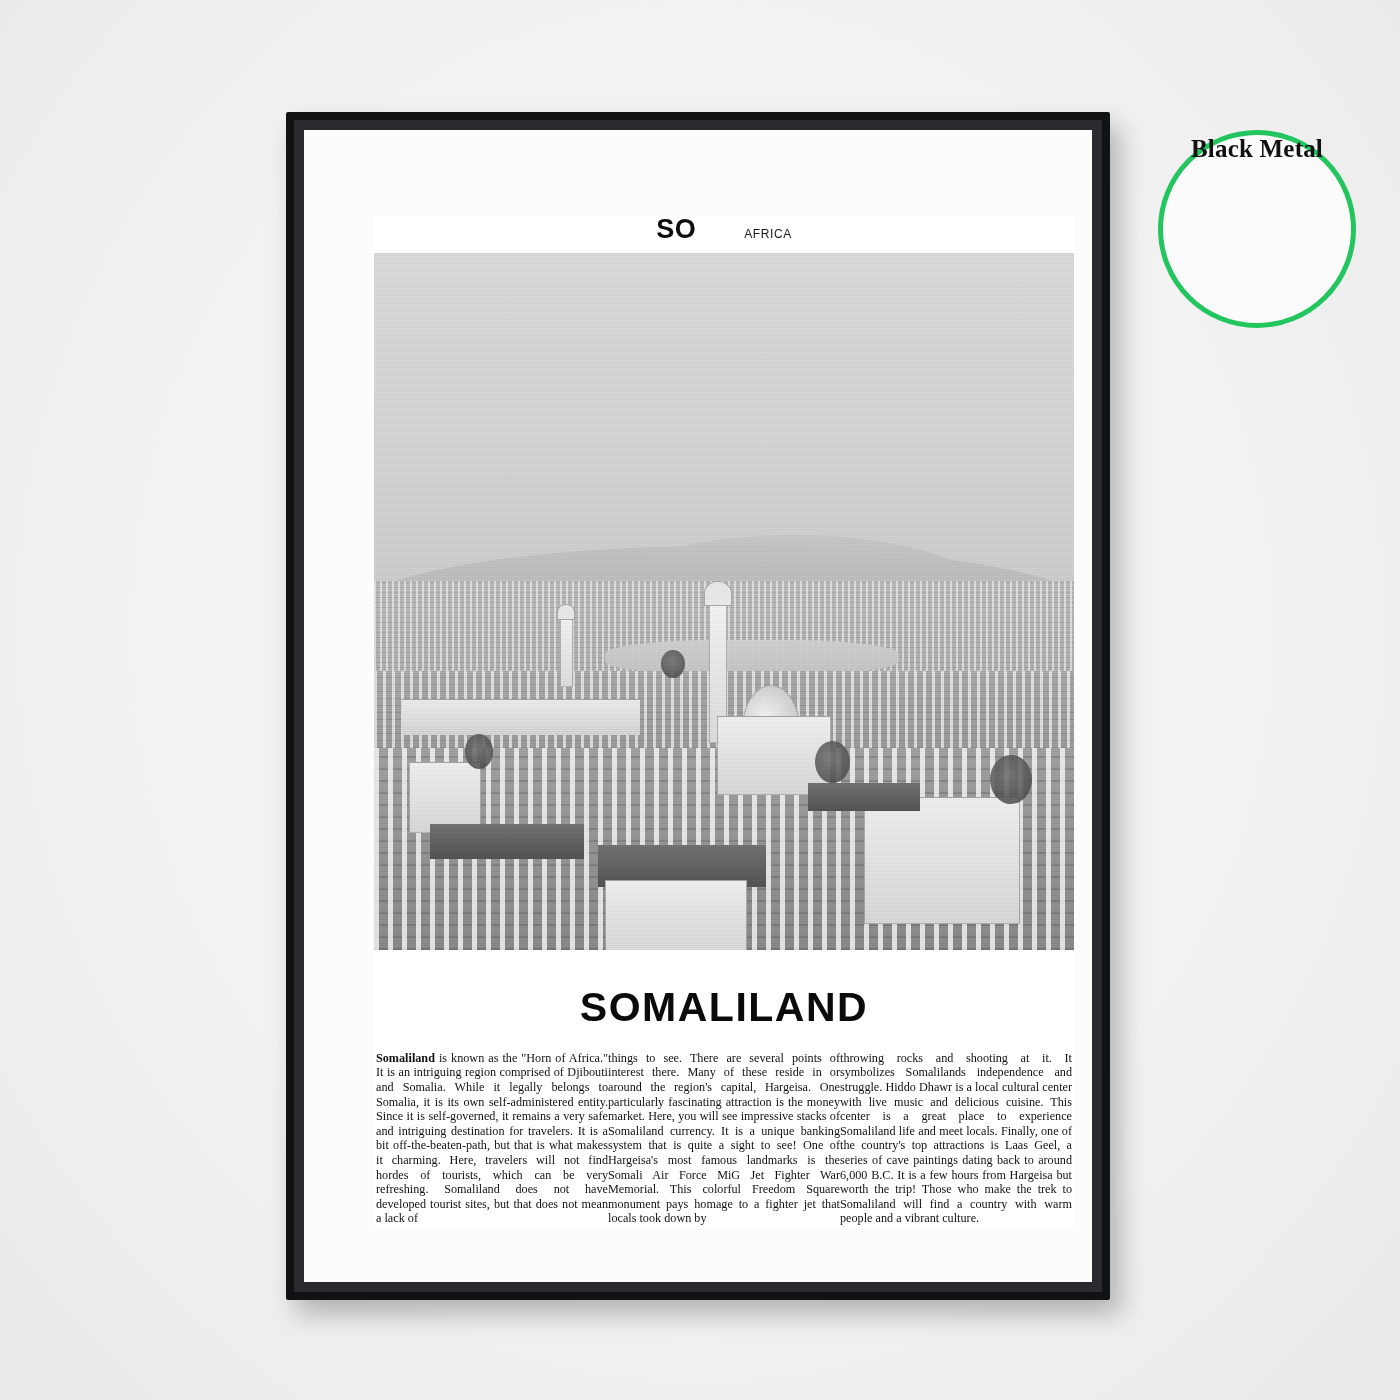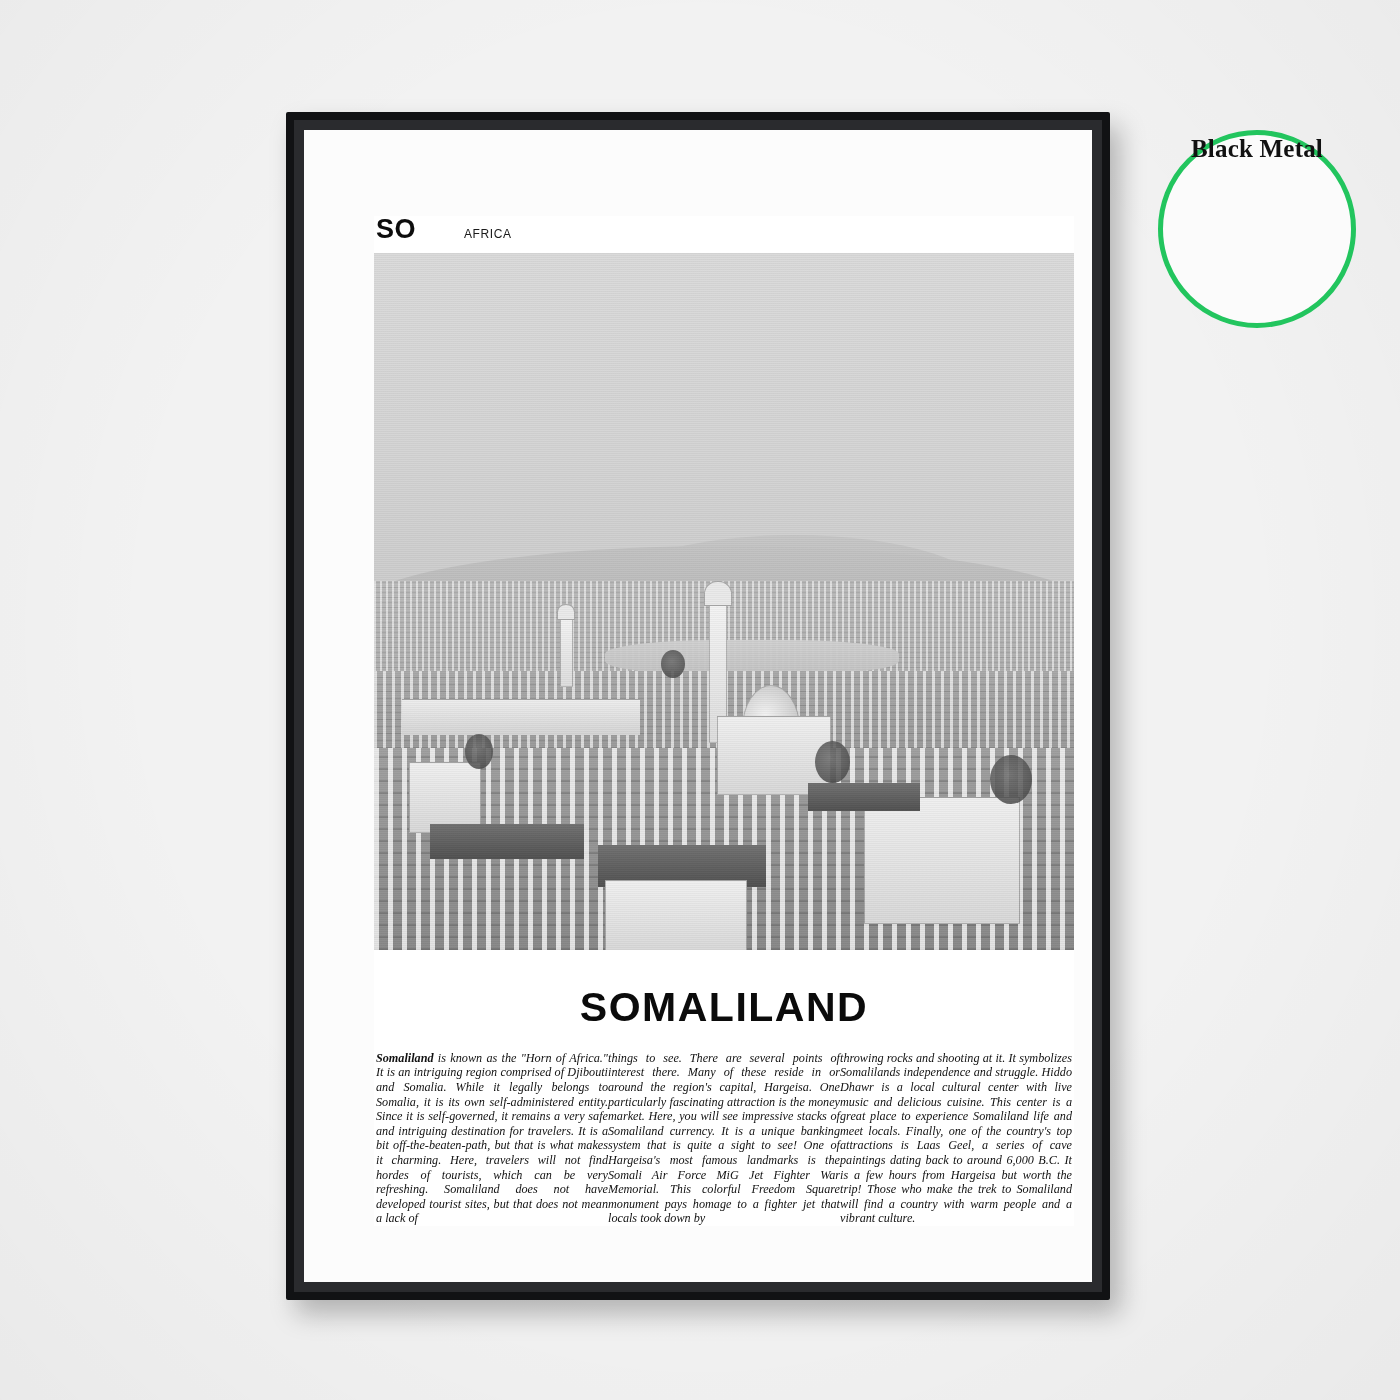--- a/index.html
+++ b/index.html
@@ -51,21 +51,21 @@
     width: 700px;
     height: 1010px;
     background: #ffffff;
     display: flex;
     flex-direction: column;
   }
 
   #poster-header {
     display: flex;
     align-items: flex-end;
-    justify-content: flex-start;
+    justify-content: center;
     padding: 0 2px 10px 2px;
   }
   #poster-code {
     font-family: "Liberation Sans", sans-serif;
     font-weight: bold;
     font-size: 27px;
     letter-spacing: 0.5px;
     color: #0d0d0d;
     line-height: 1;
   }
@@ -187,21 +187,20 @@
     font-size: 41px;
     letter-spacing: 1.5px;
     color: #0b0b0b;
     margin: 34px 0 20px 0;
   }
 
   
   #poster-columns {
     display: flex;
     padding: 0 2px;
-    font-style: italic;
   }
   .col {
     flex: 1;
     font-family: "Liberation Serif", serif;
     font-size: 12.2px;
     line-height: 14.6px;
     text-align: justify;
     color: #111;
     hyphens: auto;
   }

